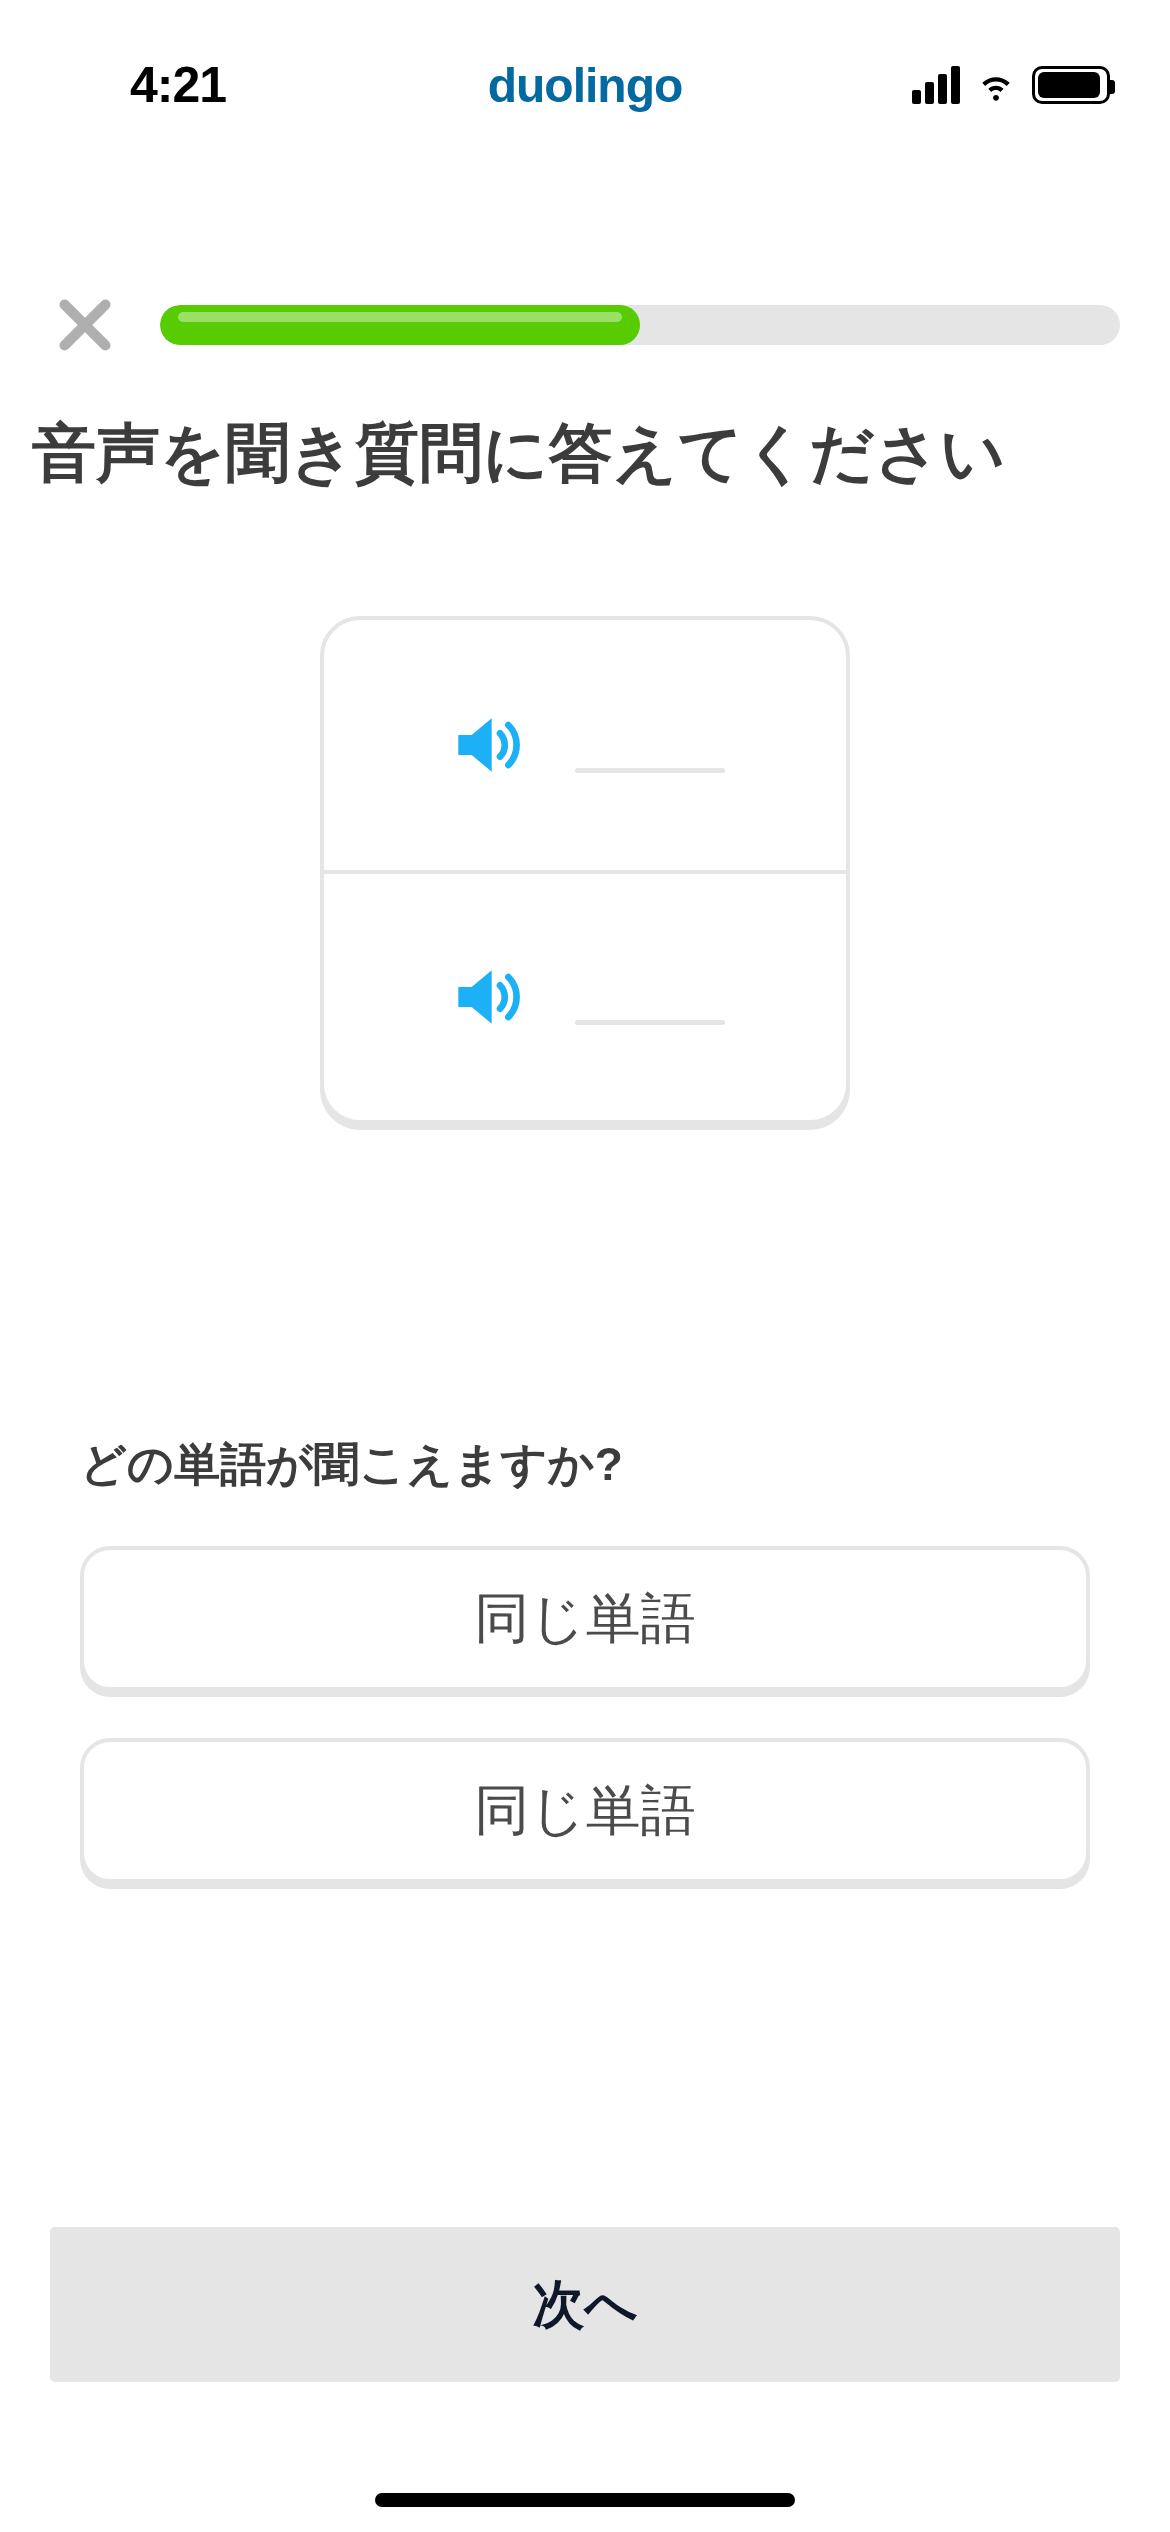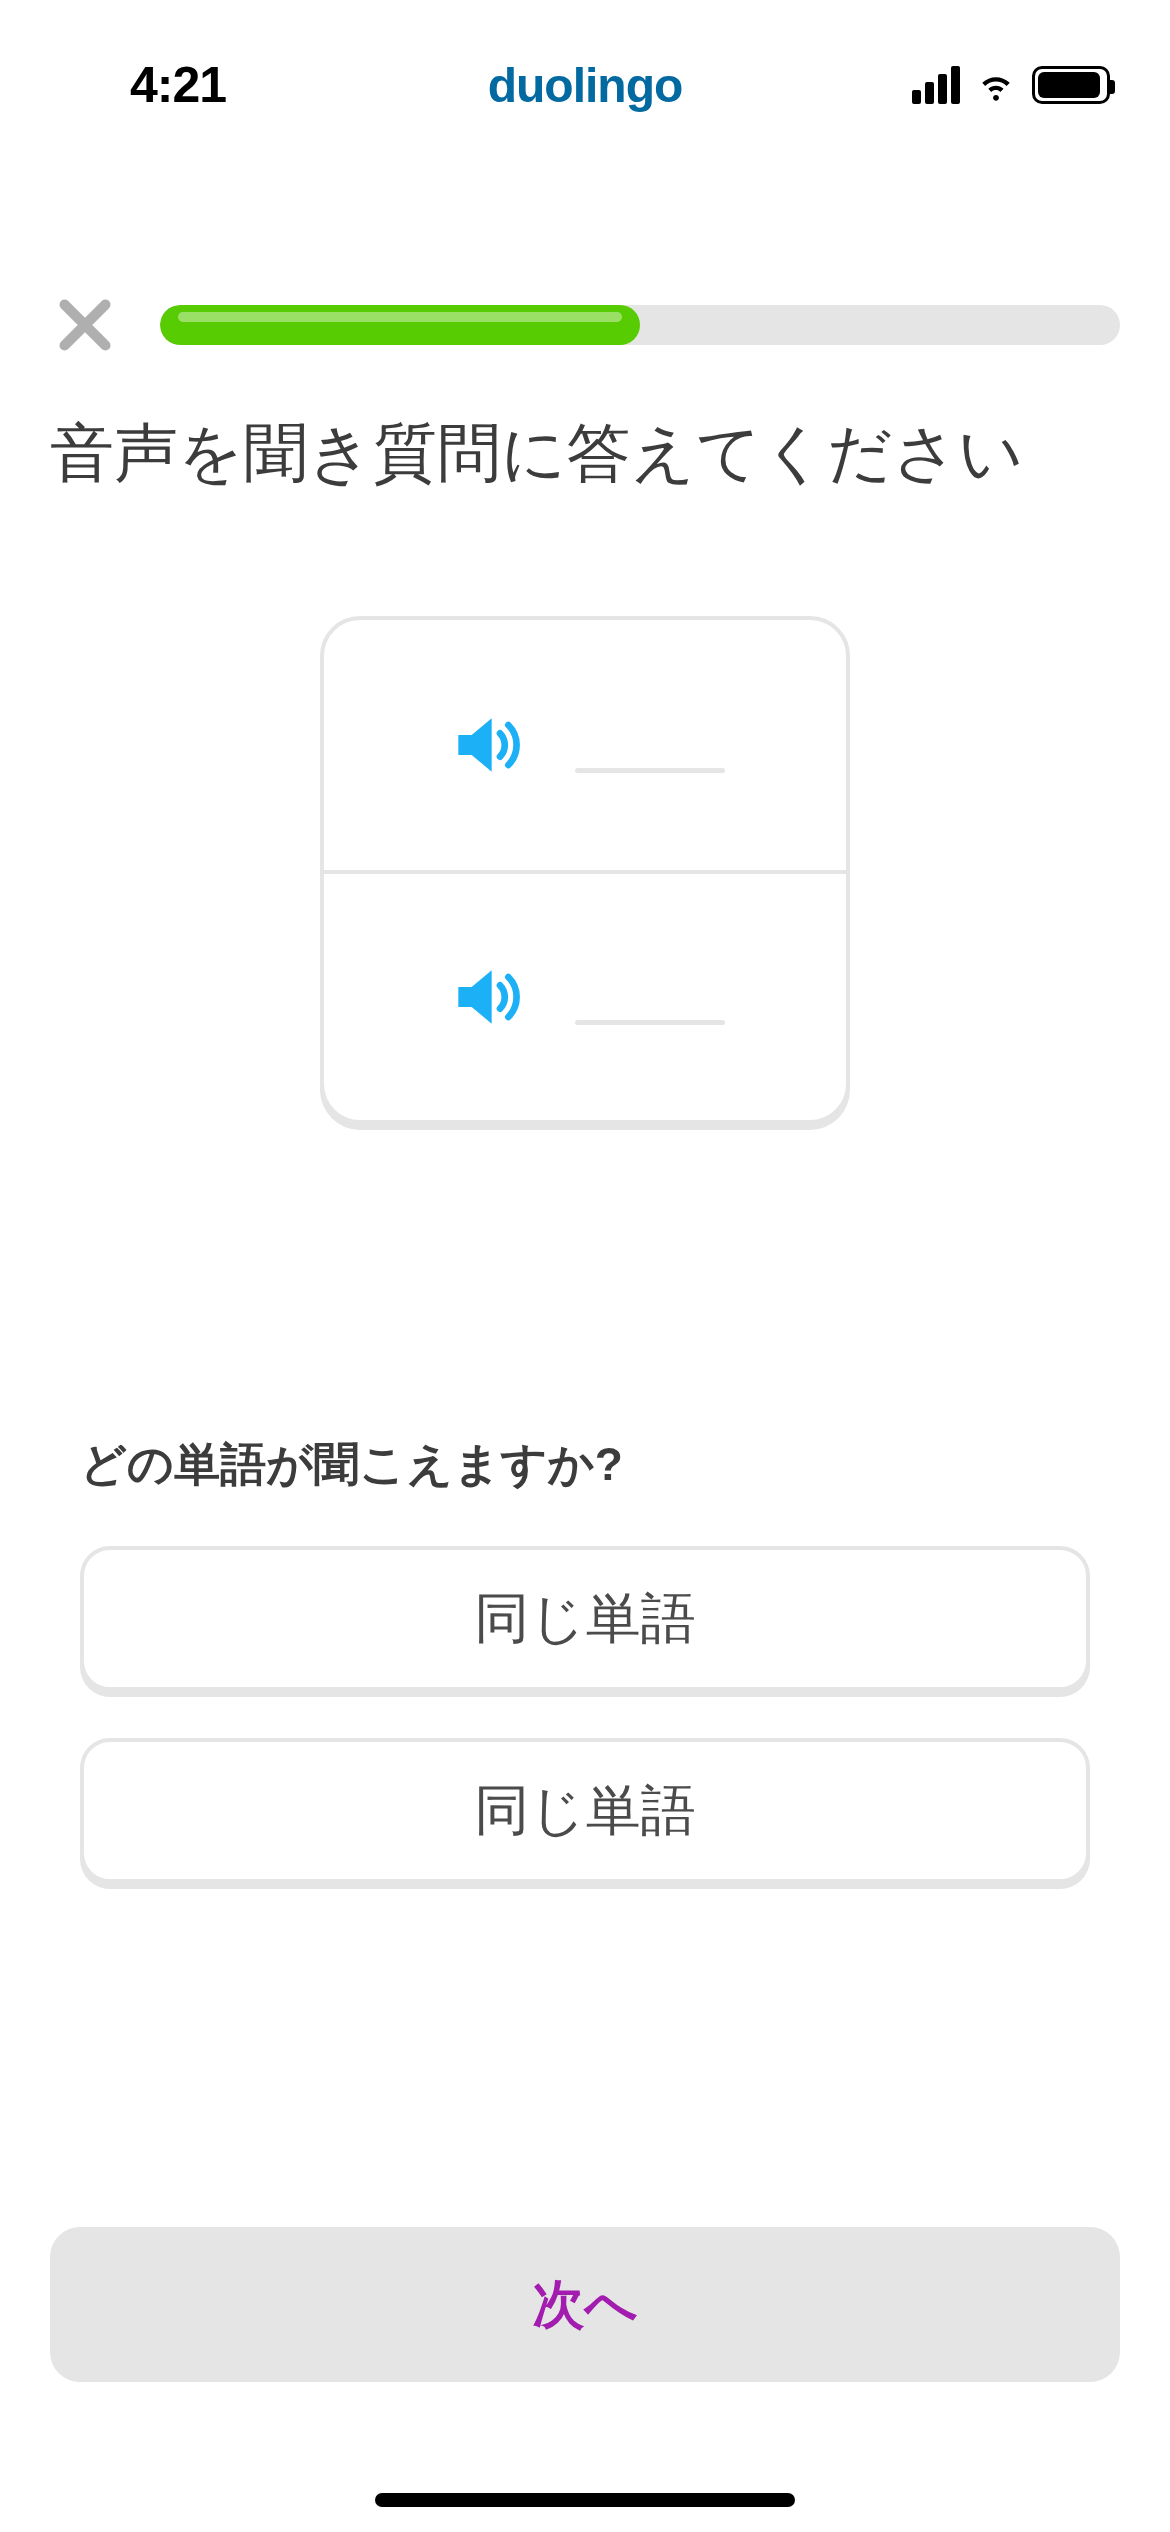--- a/index.html
+++ b/index.html
@@ -44,21 +44,21 @@
       flex: 1; height: 40px; background: #e5e5e5; border-radius: 20px; position: relative; overflow: hidden;
     }
     .progress-fill {
       height: 100%; background: #58cc02; border-radius: 20px; position: relative;
     }
     .progress-fill::after {
       content:""; position:absolute; left:18px; right:18px; top:7px; height:10px;
       background: rgba(255,255,255,0.4); border-radius:6px;
     }
     .instruction {
-      font-size: 64px; font-weight: 400; color: #3c3c3c; padding: 0 50px; margin-top: 50px; line-height:1.35;
+      font-size: 64px; font-weight: 700; color: #3c3c3c; padding: 0 32px; margin-top: 50px; line-height:1.35;
     }
     .audio-card {
       width: 530px; margin: 120px auto 0 auto; border: 4px solid #e5e5e5; border-radius: 40px;
       background: #fff; box-shadow: 0 6px 0 #e5e5e5;
     }
     .audio-row {
       display: flex; align-items: center; justify-content: center; gap: 50px;
       height: 250px; position:relative;
     }
     .audio-row + .audio-row { border-top: 4px solid #e5e5e5; }
@@ -69,22 +69,22 @@
       font-size: 46px; font-weight: 700; color: #3c3c3c; padding: 0 80px; margin-top: 310px;
     }
     .options { padding: 0 80px; margin-top: 50px; display:flex; flex-direction:column; gap:47px;}
     .option-btn {
       width: 100%; height: 145px; border: 4px solid #e5e5e5; border-radius: 30px;
       background: #fff; box-shadow: 0 6px 0 #e5e5e5; font-size: 55px; color:#4b4b4b;
       display:flex; align-items:center; justify-content:center; cursor:pointer;
     }
     .next-btn {
       position: absolute; left: 50px; right: 50px; bottom: 150px; height: 155px;
-      background: #e5e5e5; border-radius: 30px; display:flex; align-items:center;
-      justify-content:center; font-size: 52px; font-weight: 700; color: #a21caf;
+      background: #e5e5e5; border-radius: 5px; display:flex; align-items:center;
+      justify-content:center; font-size: 52px; font-weight: 700; color: #0f172a;
       cursor:pointer;
     }
     .home-indicator {
       position: absolute; bottom: 25px; left: 50%; transform: translateX(-50%);
       width: 420px; height: 14px; background: #000; border-radius: 10px;
     }
   </style>
 </head>
 <body>
 

